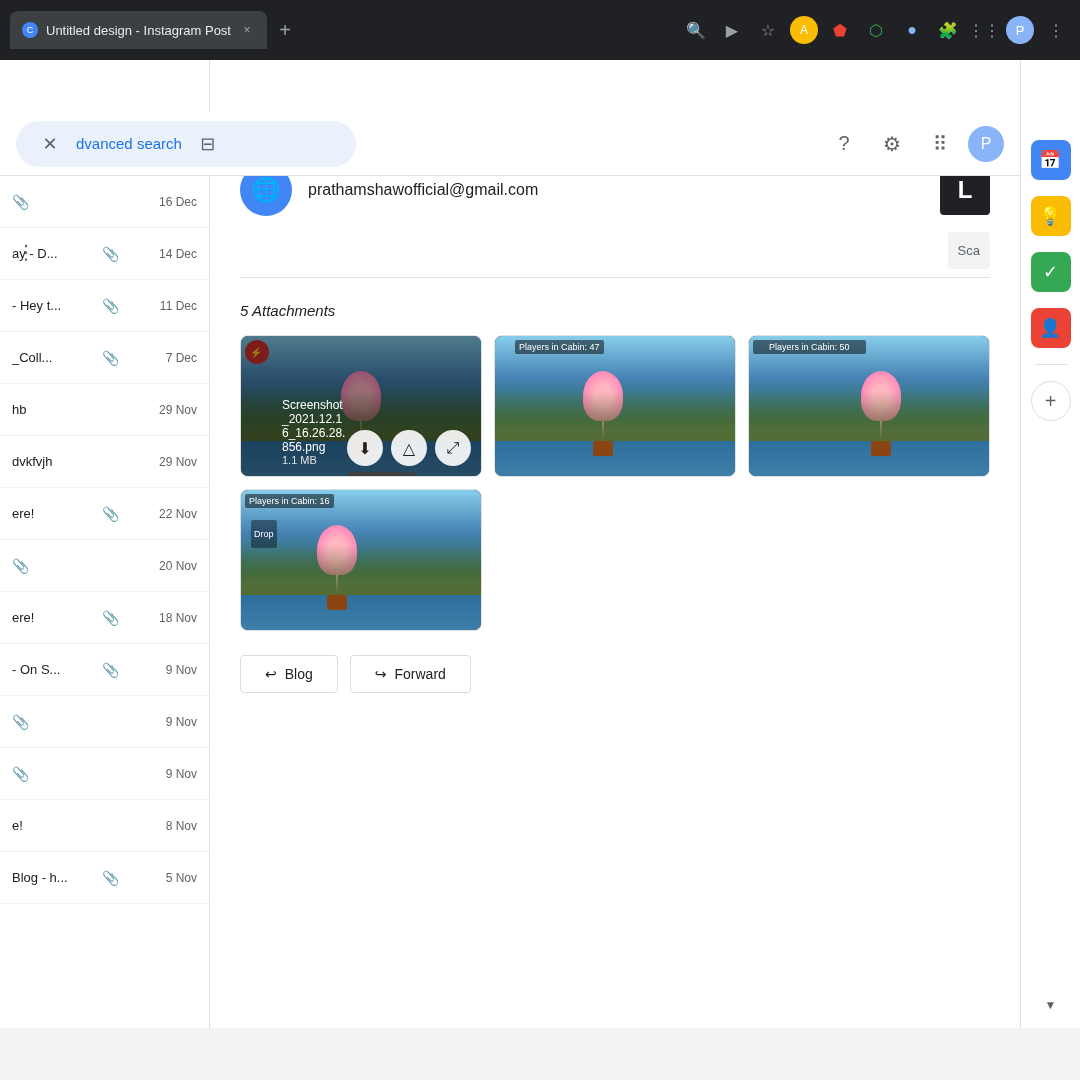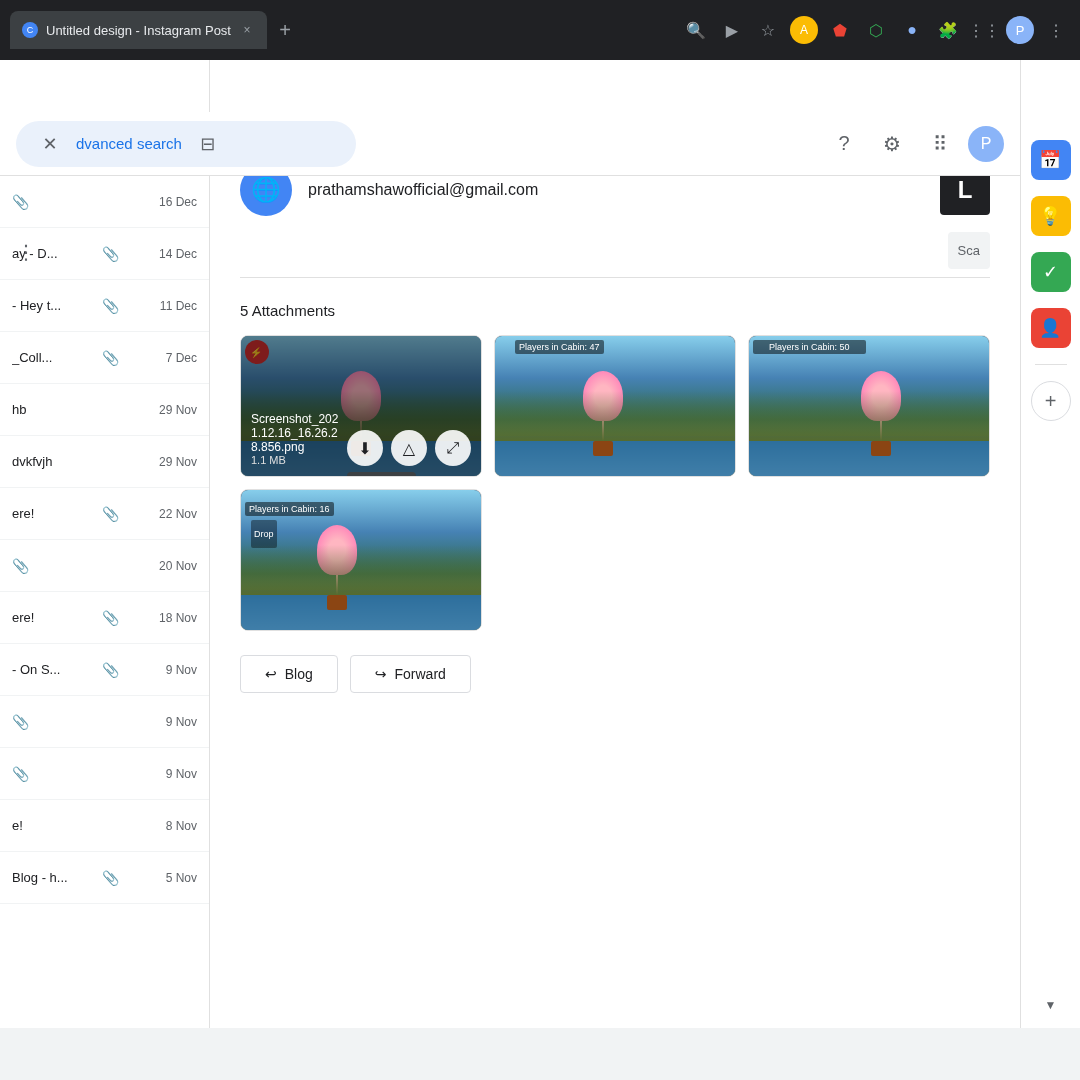--- a/index.html
+++ b/index.html
@@ -307,20 +307,21 @@
     
     .attachments-section {
       margin-top: 16px;
     }
 
     .attachments-title {
       font-size: 15px;
       color: #202124;
       font-weight: 500;
       margin-bottom: 16px;
+      font-style: italic;
     }
 
     .attachments-grid {
       display: grid;
       grid-template-columns: repeat(3, 1fr);
       gap: 12px;
     }
 
     .attachment-card {
       border-radius: 8px;
@@ -382,20 +383,21 @@
       position: absolute;
       bottom: 0;
       left: 0; right: 0;
       height: 40px;
       background: rgba(30, 100, 180, 0.7);
     }
 
     .attachment-info {
       padding: 8px 10px;
       background: white;
+      margin-left: 31px;
     }
 
     .attachment-filename {
       font-size: 12px;
       color: #202124;
       font-weight: 500;
       word-break: break-all;
     }
 
     .attachment-size {
@@ -743,21 +745,21 @@
               </div>
             </div>
           </div>
         </div>
 
         <div class="attachments-grid-row2">
 
           <div class="attachment-card">
             <div class="attachment-preview">
               <div class="game-bg">
-                <div style="position:absolute;top:4px;left:4px;font-size:9px;color:white;background:rgba(0,0,0,0.5);padding:2px 4px;border-radius:2px;margin-top:8px;">Players in Cabin: 16</div>
+                <div style="position:absolute;top:4px;left:4px;font-size:9px;color:white;background:rgba(0,0,0,0.5);padding:2px 4px;border-radius:2px;">Players in Cabin: 16</div>
                 <div style="position:absolute;top:30px;left:10px;font-size:9px;color:white;background:rgba(0,0,0,0.4);padding:9px 3px;border-radius:2px;">Drop</div>
                 <div class="game-water"></div>
                 <div class="game-balloon" style="left:40%;">
                   <div class="balloon-body"></div>
                   <div class="balloon-string"></div>
                   <div class="balloon-basket"></div>
                 </div>
                 <div style="position:absolute;bottom:35px;left:0;right:0;height:50px;background:linear-gradient(to top,#556b2f,transparent);"></div>
               </div>
             </div>

